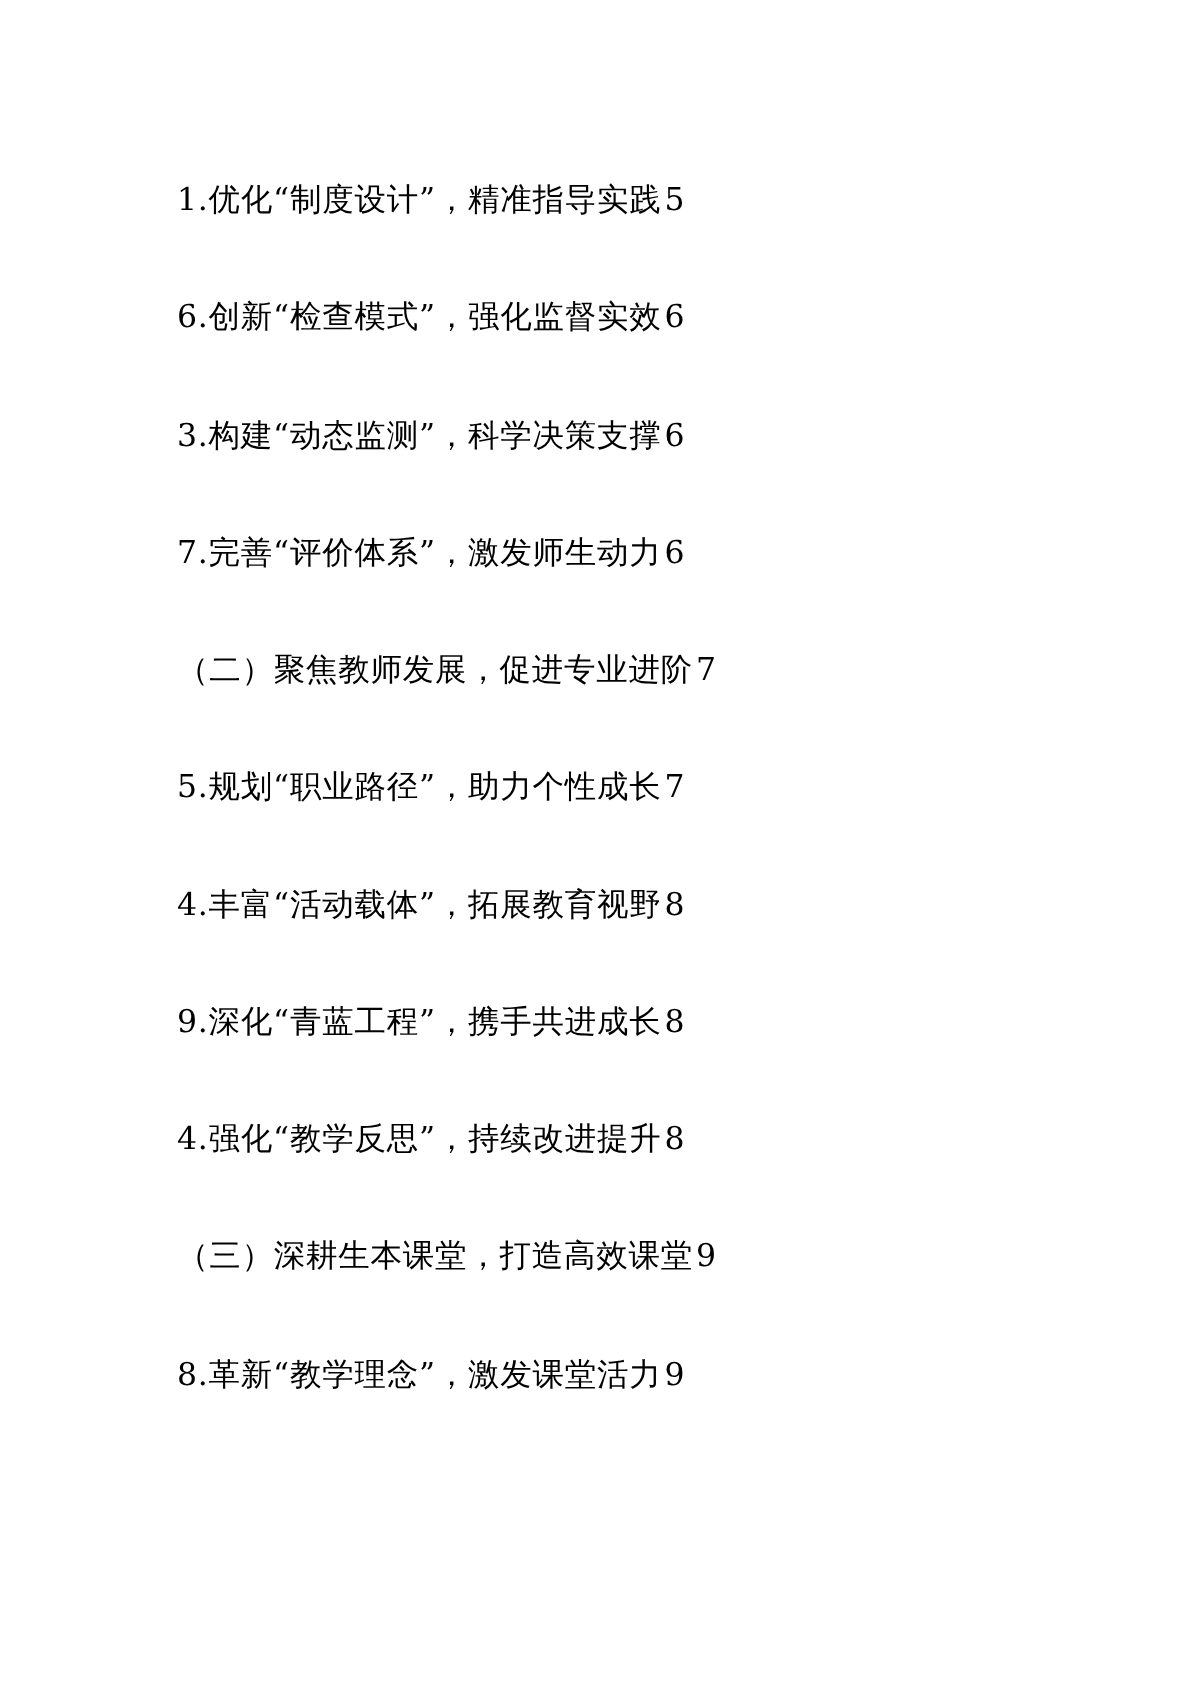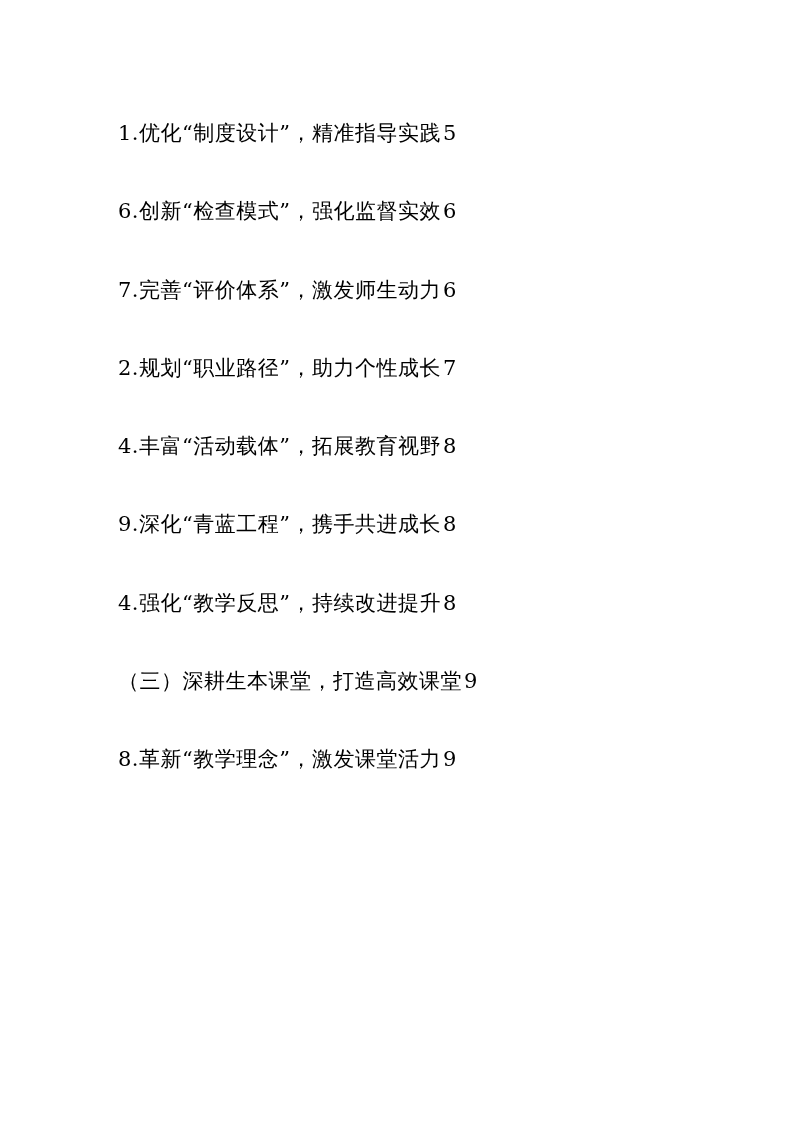--- a/index.html
+++ b/index.html
@@ -54,28 +54,34 @@
   <div class="toc-list">
 
     <div class="toc-entry level-2">
       <span class="txt">1.优化“制度设计”，精准指导实践</span><span class="pg">5</span>
     </div>
 
     <div class="toc-entry level-2">
       <span class="txt">6.创新“检查模式”，强化监督实效</span><span class="pg">6</span>
     </div>
 
+    <div class="toc-entry level-2">
+      <span class="txt">3.构建“动态监测”，科学决策支撑</span><span class="pg">6</span>
+    </div>
 
     <div class="toc-entry level-2">
       <span class="txt">7.完善“评价体系”，激发师生动力</span><span class="pg">6</span>
     </div>
 
+    <div class="toc-entry level-1">
+      <span class="txt">（二）聚焦教师发展，促进专业进阶</span><span class="pg">7</span>
+    </div>
 
     <div class="toc-entry level-2">
-      <span class="txt">2.规划“职业路径”，助力个性成长</span><span class="pg">7</span>
+      <span class="txt">5.规划“职业路径”，助力个性成长</span><span class="pg">7</span>
     </div>
 
     <div class="toc-entry level-2">
       <span class="txt">4.丰富“活动载体”，拓展教育视野</span><span class="pg">8</span>
     </div>
 
     <div class="toc-entry level-2">
       <span class="txt">9.深化“青蓝工程”，携手共进成长</span><span class="pg">8</span>
     </div>
 

